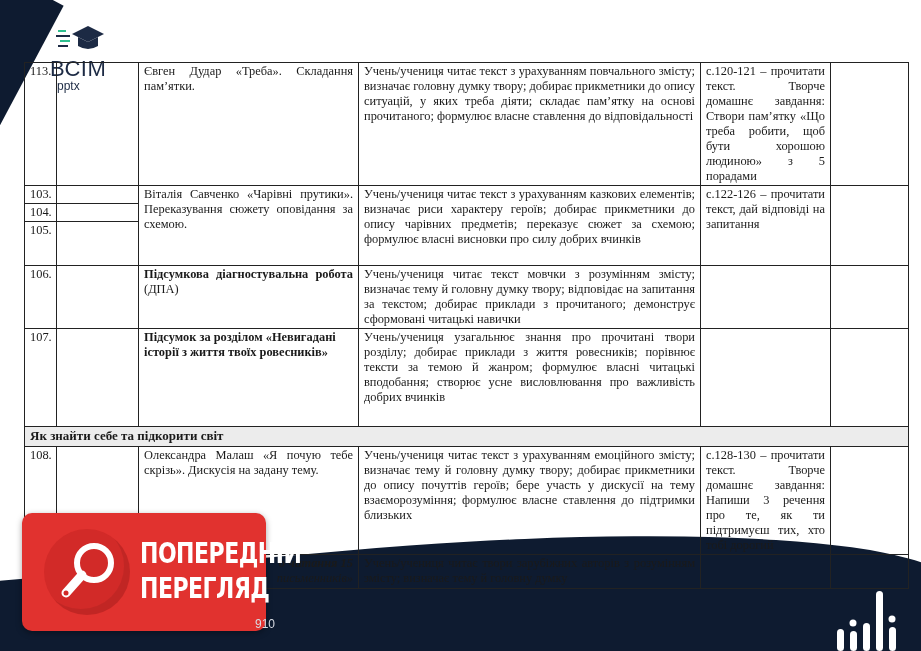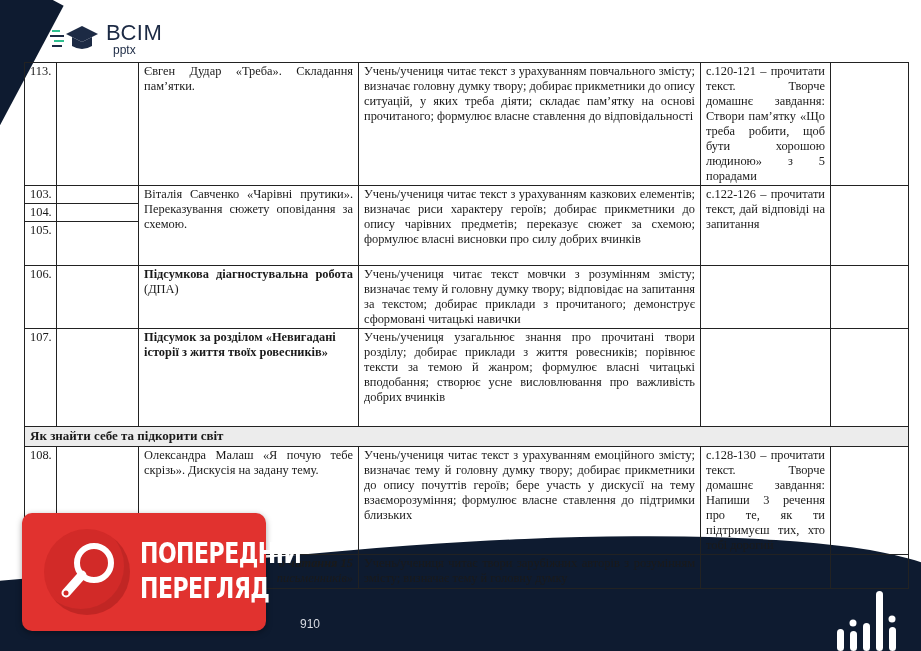--- a/index.html
+++ b/index.html
@@ -12,21 +12,21 @@
   .corner-tl {
     position: absolute; left: -60px; top: -60px; width: 140px; height: 300px;
     background: #0e1b30; transform: rotate(28deg); transform-origin: left top;
   }
   .bottom-band {
     position: absolute; left: -40px; right: -40px; bottom: -120px; height: 230px;
     background: #0e1b30; border-top-right-radius: 60% 40%;
     transform: rotate(-5deg);
   }
   .logo {
-    position: absolute; left: 50px; top: 22px; display: flex; align-items: flex-start; gap: 6px;
+    position: absolute; left: 50px; top: 22px; display: flex; align-items: flex-end; gap: 6px; flex-direction: column;
   }
   .logo-mark { width: 50px; height: 30px; position: relative; }
   .logo-text { display: flex; flex-direction: column; line-height: 1; }
   .logo-title { font-family: "Liberation Sans", sans-serif; font-size: 22px; color: #1c2a44; letter-spacing: 0.5px; }
   .logo-sub { font-family: "Liberation Sans", sans-serif; font-size: 12px; color: #1c2a44; margin-left: 7px; }
 
   table.plan {
     position: absolute; left: 24px; top: 62px; width: 884px;
     border-collapse: collapse; table-layout: fixed;
     font-size: 12.4px; line-height: 15px;
@@ -50,21 +50,21 @@
     margin-left: 14px; position: relative;
     box-shadow: inset -6px -6px 0 rgba(0,0,0,0.08);
   }
   .preview-text {
     margin-left: 10px; color: #ffffff; font-family: "DejaVu Sans", sans-serif;
     font-weight: bold; font-size: 22px; line-height: 28px; letter-spacing: -0.5px;
     transform: scaleY(1.25); transform-origin: left center;
   }
   .page-num {
     position: absolute; left: 255px; top: 617px; color: #d8dbe2;
-    font-family: "Liberation Sans", sans-serif; font-size: 12px; margin-left: 45px;
+    font-family: "Liberation Sans", sans-serif; font-size: 12px;
   }
   .bars { position: absolute; right: 10px; bottom: 0; width: 80px; height: 70px; }
 </style>
 </head>
 <body>
 
 <div class="corner-tl"></div>
 <div class="bottom-band"></div>
 
 <div class="logo">

